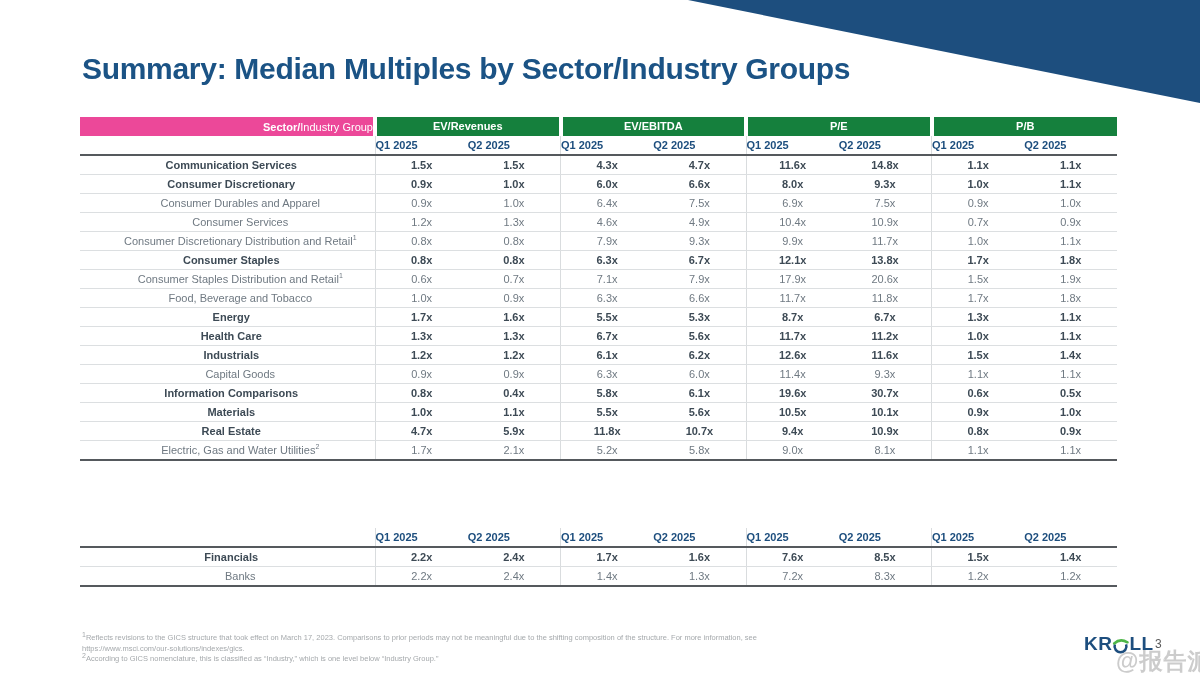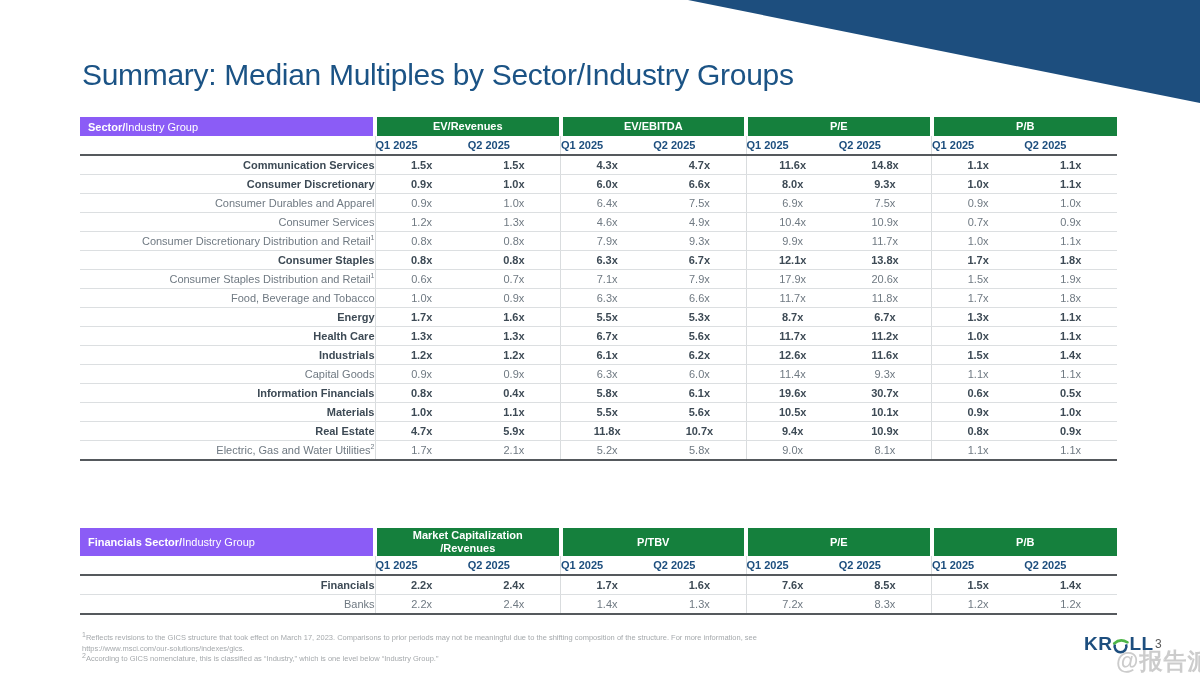--- a/index.html
+++ b/index.html
@@ -7,34 +7,34 @@
     width:1200px;height:675px;position:relative;overflow:hidden;
     background:#ffffff;font-family:"Liberation Sans", sans-serif;
     -webkit-font-smoothing:antialiased;
   }
   .corner-triangle{
     position:absolute;top:0;right:0;width:512px;height:103px;
     background:#1d4e7e;
     clip-path:polygon(0 0,100% 0,100% 100%);
   }
   .slide-title{
-    position:absolute;left:82px;top:58px;
-    font-size:30px;font-weight:normal;color:#1b5385;letter-spacing:-0.3px;
+    position:absolute;left:82px;top:52px;
+    font-size:30px;font-weight:bold;color:#1b5385;letter-spacing:-0.3px;
     white-space:nowrap;
   }
   .tbl-wrap{position:absolute;left:80px;}
   #tbl-0{top:117px;}
   #tbl-1{top:528px;}
   table{border-collapse:collapse;table-layout:fixed;width:1037px;font-size:11px;}
   col.c-label{width:295px;}
   col.c-val{width:92.75px;}
 
   th,td{padding:0;margin:0;}
   th.head-label{
-    background:#8b5cf6;color:#ffffff;text-align:left;padding-left:8px;
+    background:#ec4899;color:#ffffff;text-align:right;padding-left:8px;
     font-weight:normal;font-size:11px;vertical-align:middle;
   }
   th.head-label .lb{font-weight:bold;}
   th.group{
     background:#15803d;color:#ffffff;font-weight:bold;text-align:center;
     border-left:4px solid #ffffff;vertical-align:middle;
   }
   #tbl-0 th.group, #tbl-0 th.head-label{height:19px;}
   #tbl-1 th.group, #tbl-1 th.head-label{height:28px;}
   th.group div{line-height:13px;}
@@ -47,21 +47,21 @@
   tr.subhead th.gstart{border-left:1px solid #d9dcde;}
 
   tbody td{
     height:18px;line-height:18px;text-align:center;
     border-bottom:1px solid #dcdfe1;background:#ffffff;
   }
   tbody td.gstart{border-left:1px solid #d9dcde;}
   tbody tr:last-child td{border-bottom:2px solid #55595d;}
   tr.sector td{font-weight:bold;color:#3d4a55;}
   tr.industry td{font-weight:normal;color:#6f7982;}
-  td.label{text-align:right;}
+  td.label{text-align:center;}
   tr.sector td.label{padding-left:8px;}
   tr.industry td.label{padding-left:26px;}
   td.label sup, .fn sup{font-size:7px;line-height:0;}
 
   .footnotes{
     position:absolute;left:82px;top:633px;width:820px;
     font-size:7.5px;color:#a5a9ac;line-height:10.5px;
   }
   .brand{
     position:absolute;left:1084px;top:633px;height:22px;
@@ -258,21 +258,21 @@
           <td class="val gstart">0.9x</td>
           <td class="val">0.9x</td>
           <td class="val gstart">6.3x</td>
           <td class="val">6.0x</td>
           <td class="val gstart">11.4x</td>
           <td class="val">9.3x</td>
           <td class="val gstart">1.1x</td>
           <td class="val">1.1x</td>
         </tr>
         <tr class="sector">
-          <td class="label"><span>Information Financials</span><sup></sup></td>
+          <td class="label"><span>Information Comparisons</span><sup></sup></td>
           <td class="val gstart">0.8x</td>
           <td class="val">0.4x</td>
           <td class="val gstart">5.8x</td>
           <td class="val">6.1x</td>
           <td class="val gstart">19.6x</td>
           <td class="val">30.7x</td>
           <td class="val gstart">0.6x</td>
           <td class="val">0.5x</td>
         </tr>
         <tr class="sector">
@@ -319,39 +319,20 @@
         <col class="c-val">
         <col class="c-val">
         <col class="c-val">
         <col class="c-val">
       <col class="c-val">
         <col class="c-val">
         <col class="c-val">
         <col class="c-val">
     </colgroup>
     <thead id="thead-1">
-        <tr>
-          <th class="head-label"><span class="lb">Financials Sector/</span><span class="lr">Industry Group</span></th>
-          <th class="group" colspan="2">
-            <div class="g1">Market Capitalization</div>
-            <div class="g2">/Revenues</div>
-          </th>
-          <th class="group" colspan="2">
-            <div class="g1">P/TBV</div>
-            <div class="g2"></div>
-          </th>
-          <th class="group" colspan="2">
-            <div class="g1">P/E</div>
-            <div class="g2"></div>
-          </th>
-          <th class="group" colspan="2">
-            <div class="g1">P/B</div>
-            <div class="g2"></div>
-          </th>
-        </tr>
         <tr class="subhead">
           <th class="spacer"></th>
           <th class="q gstart">Q1 2025</th>
           <th class="q">Q2 2025</th>
           <th class="q gstart">Q1 2025</th>
           <th class="q">Q2 2025</th>
           <th class="q gstart">Q1 2025</th>
           <th class="q">Q2 2025</th>
           <th class="q gstart">Q1 2025</th>
           <th class="q">Q2 2025</th>

